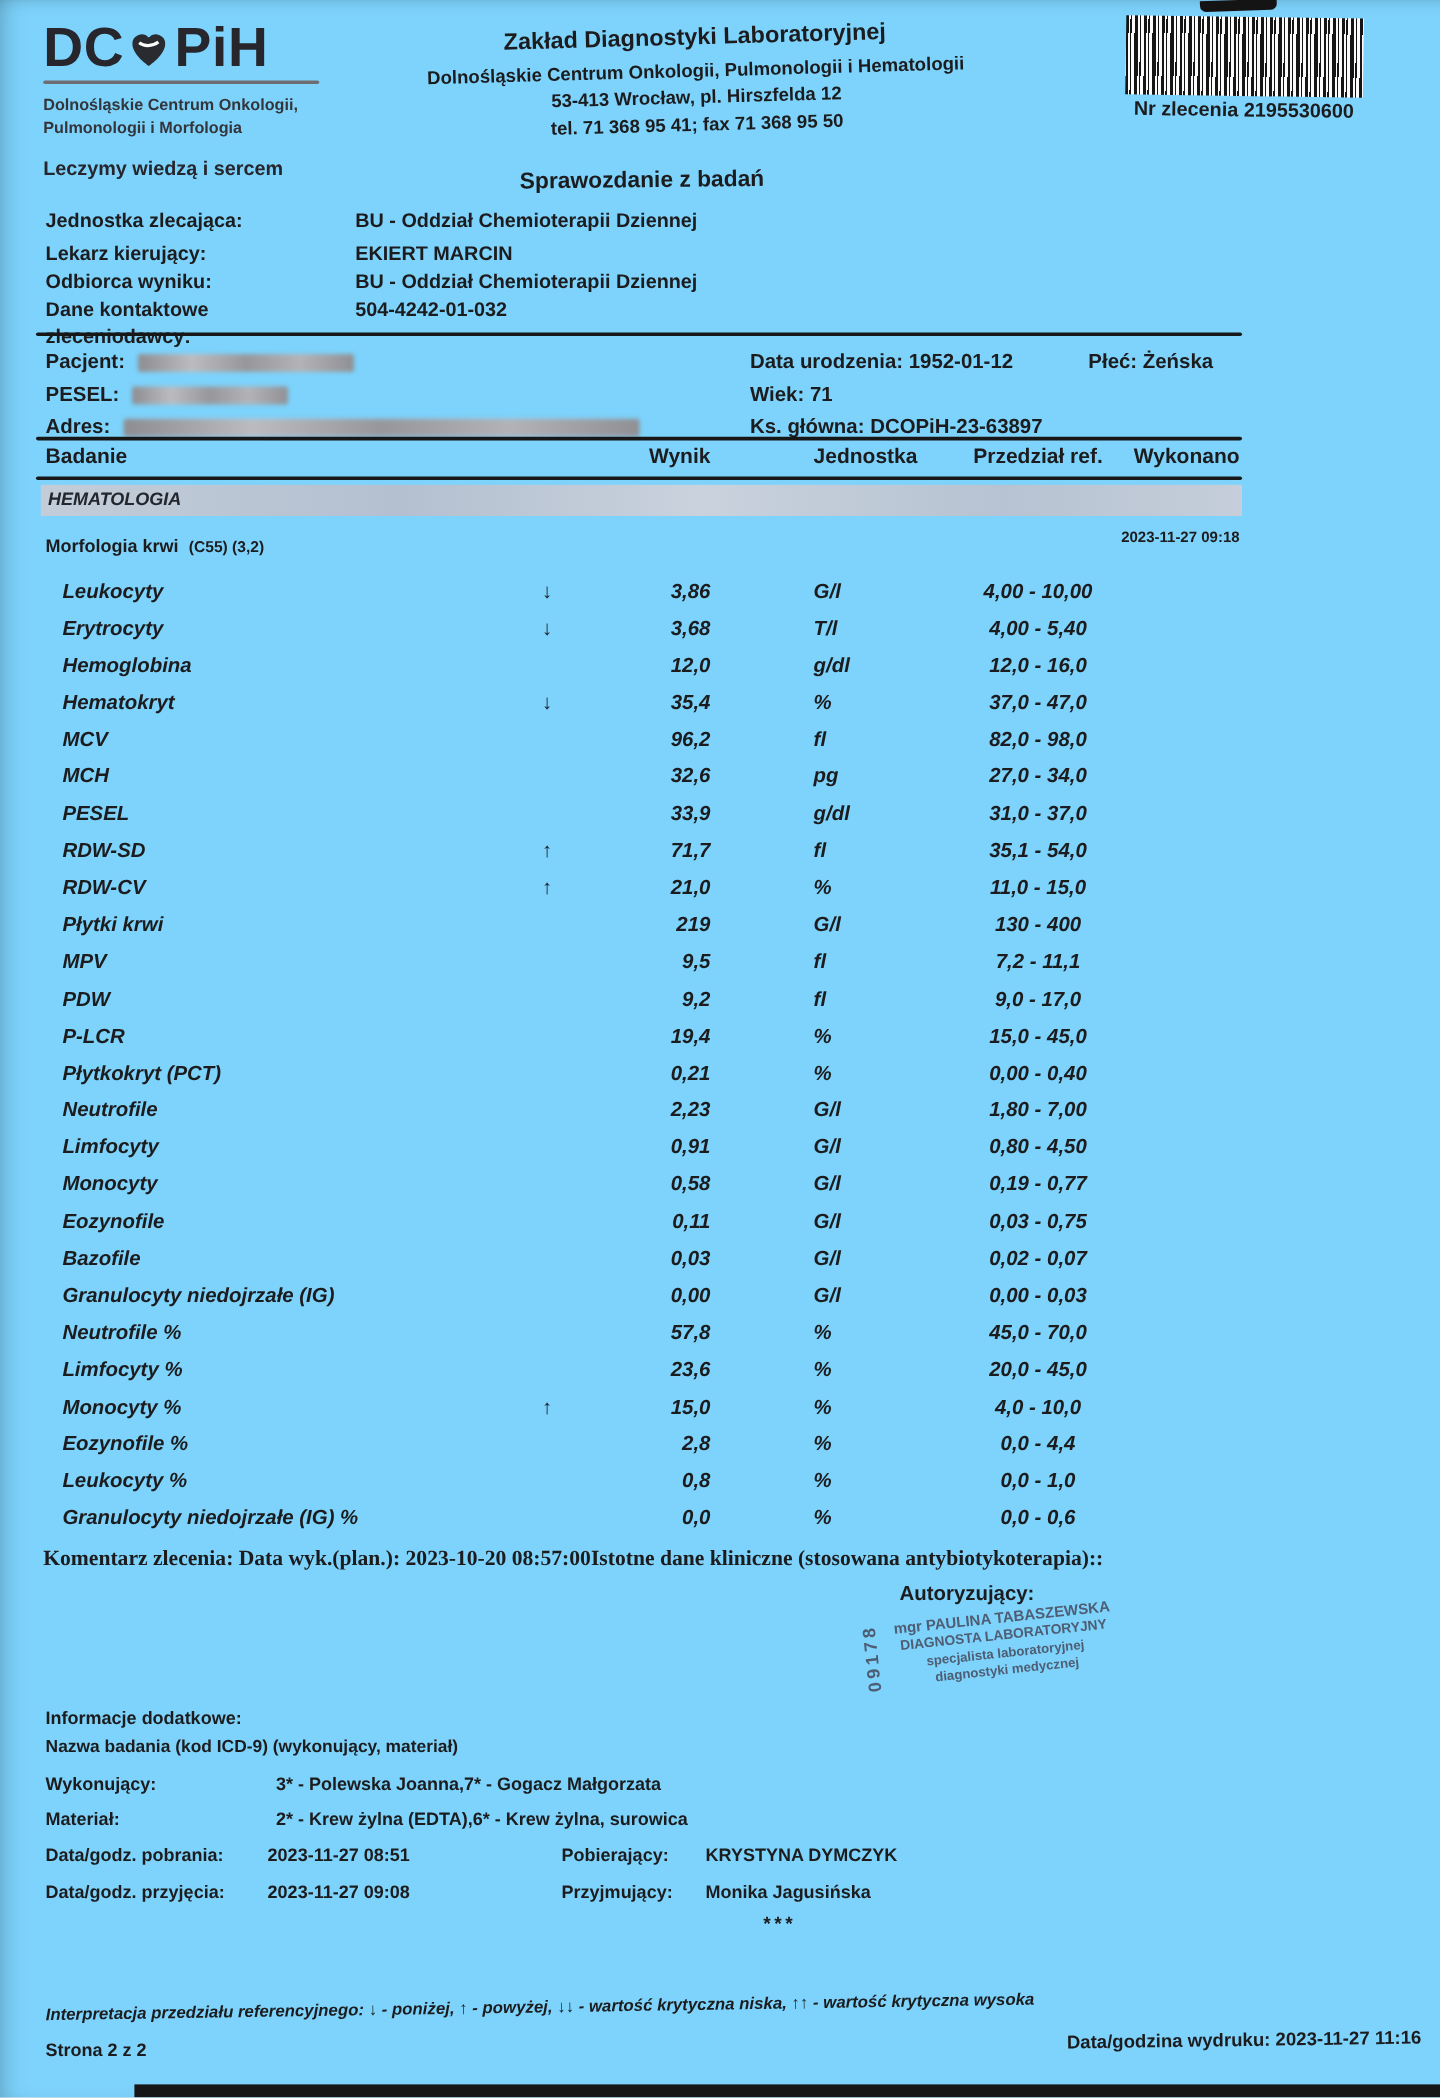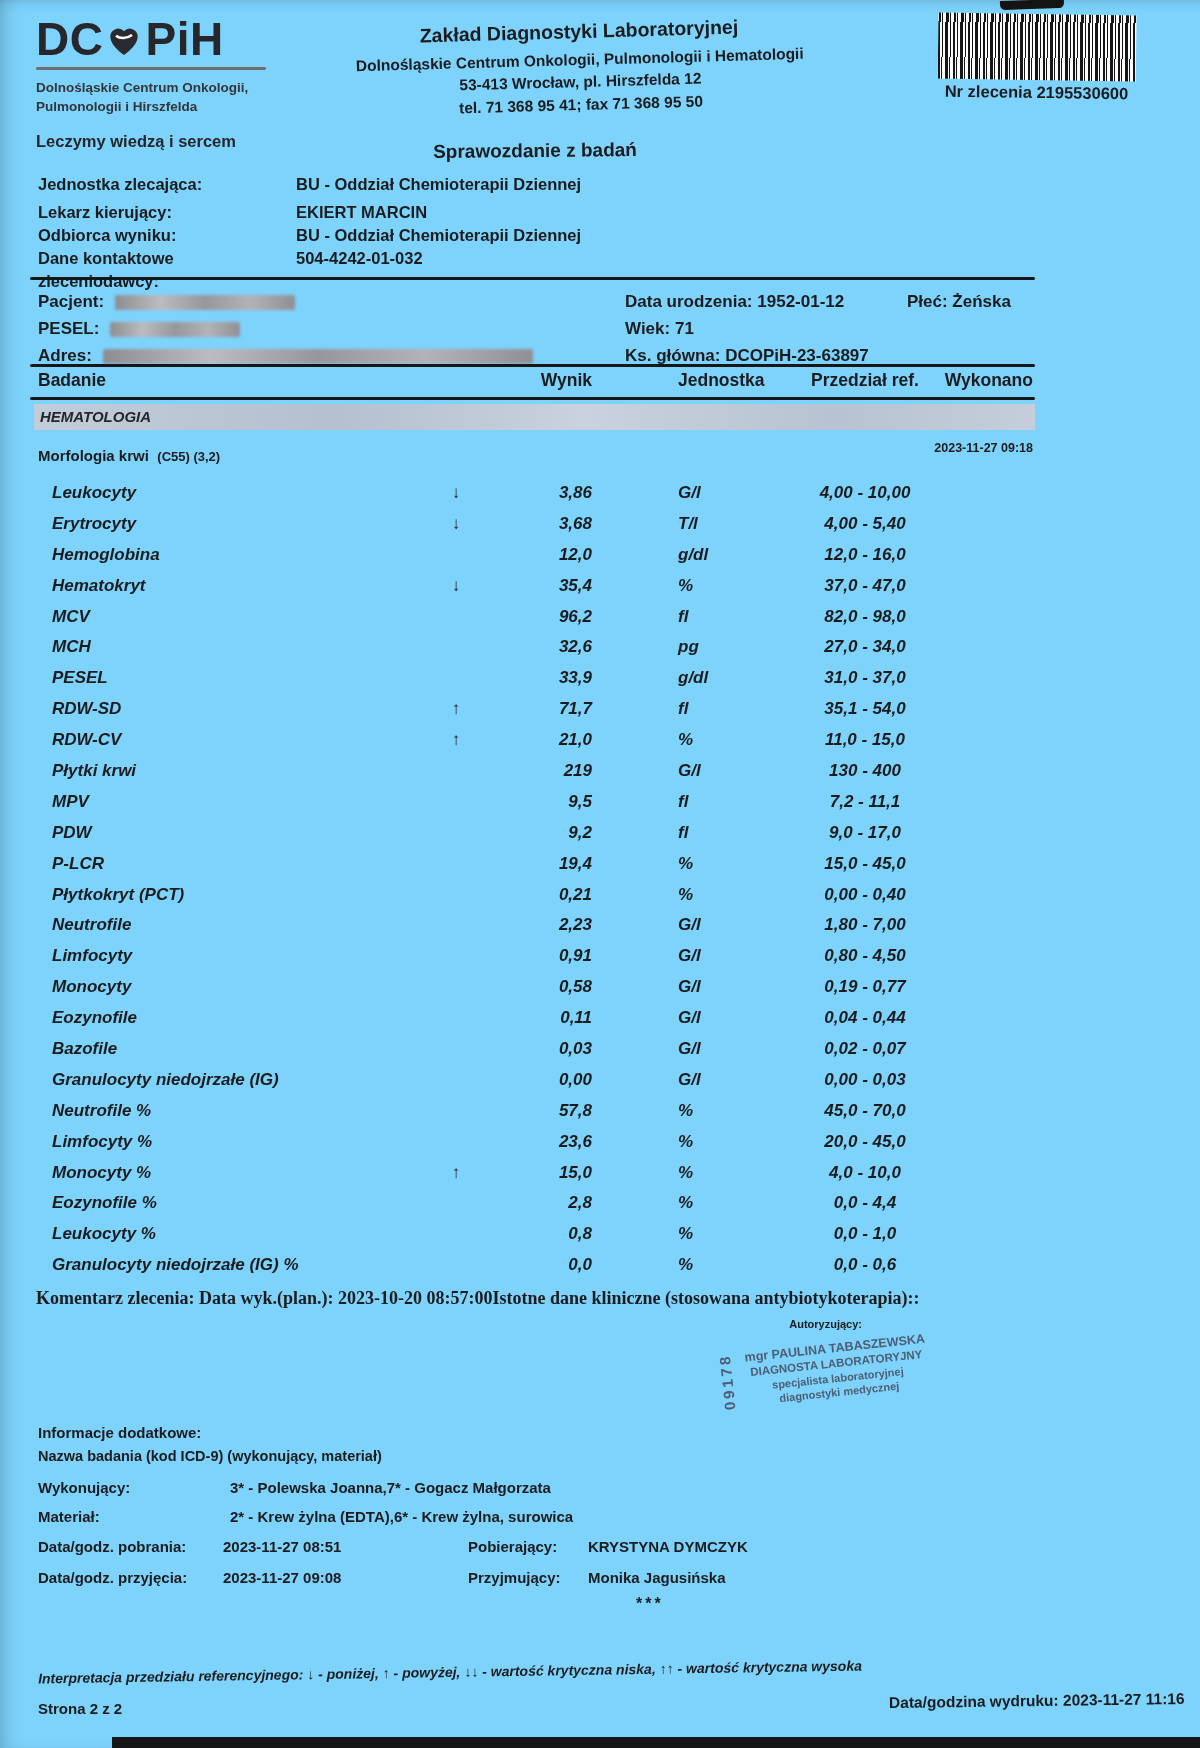--- a/index.html
+++ b/index.html
@@ -52,21 +52,21 @@
              font-style:italic;font-weight:800;font-size:15px;color:#23262c;padding-left:6px;box-sizing:border-box;}
   .group-row{position:absolute;left:38px;top:447px;width:995px;}
   .group-title{font-size:15px;font-weight:800;}
   .group-code{font-size:13px;font-weight:800;margin-left:4px;}
   .group-done{position:absolute;right:0;top:-6px;font-size:12.5px;font-weight:700;}
   .rows{position:absolute;left:38px;top:478px;width:995px;font-size:17px;font-weight:700;font-style:italic;}
   .trow{height:30.9px;line-height:30.9px;}
   .trow .c-name{padding-left:14px;}
   
   .comment{position:absolute;left:36px;top:1288px;width:1120px;font-family:"Liberation Serif",serif;font-size:18px;font-weight:600;}
-  .authorizing{position:absolute;left:0;top:1318px;width:862px;text-align:right;font-size:11px;font-weight:700;}
+  .authorizing{position:absolute;left:0;top:1318px;width:862px;text-align:right;font-size:17px;font-weight:700;}
   .stamp{position:absolute;left:742px;top:1340px;transform:rotate(-6deg);color:#4b5468;opacity:.92;}
   .stamp-num{position:absolute;left:-24px;top:2px;writing-mode:vertical-rl;transform:rotate(180deg);
              font-size:15px;font-weight:800;letter-spacing:3px;}
   .stamp-lines{width:190px;text-align:center;line-height:1.3;}
   .stamp-lines .s1{font-size:12.5px;font-weight:800;}
   .stamp-lines .s2{font-size:11.5px;font-weight:700;}
   .stamp-lines .s3,.stamp-lines .s4{font-size:11px;font-weight:600;}
   
   .additional{position:absolute;left:38px;top:1424px;width:1000px;font-size:15px;font-weight:700;}
   .add-title{margin-bottom:7px;}
@@ -93,21 +93,21 @@
           <svg width="40" height="40" viewBox="0 0 24 24">
             <path d="M12 21s-8.2-5.4-8.2-11.1a4.7 4.7 0 0 1 8.2-3.1 4.7 4.7 0 0 1 8.2 3.1C20.2 15.6 12 21 12 21z" fill="#2a2a31"></path>
             <path d="M7.2 9.4c2.2 1.8 6.4 2 9.6-.4" stroke="#fcfcfb" stroke-width="1.6" fill="none"></path>
           </svg>
         </span>
         <span>PiH</span>
     </div>
     <div class="logo-underline"></div>
     <div class="logo-sub">
       <div>Dolnośląskie Centrum Onkologii,</div>
-      <div>Pulmonologii i Hirszfelda</div>
+      <div>Pulmonologii i Morfologia</div>
     </div>
     <div class="motto">Leczymy wiedzą i sercem</div>
   </div>
 
   <div class="center-block">
     <div class="l1">Zakład Diagnostyki Laboratoryjnej</div>
     <div class="l2">Dolnośląskie Centrum Onkologii, Pulmonologii i Hematologii</div>
     <div class="l3">53-413 Wrocław, pl. Hirszfelda 12</div>
     <div class="l4">tel. 71 368 95 41; fax 71 368 95 50</div>
   </div>
@@ -327,21 +327,21 @@
         <span class="c-res">0,58</span>
         <span class="c-unit">G/l</span>
         <span class="c-range">0,19 - 0,77</span>
         <span class="c-done"></span>
       </div>
       <div class="trow tgrid">
         <span class="c-name">Eozynofile</span>
         <span class="c-flag"></span>
         <span class="c-res">0,11</span>
         <span class="c-unit">G/l</span>
-        <span class="c-range">0,04 - 0,44</span>
+        <span class="c-range">0,03 - 0,75</span>
         <span class="c-done"></span>
       </div>
       <div class="trow tgrid">
         <span class="c-name">Bazofile</span>
         <span class="c-flag"></span>
         <span class="c-res">0,03</span>
         <span class="c-unit">G/l</span>
         <span class="c-range">0,02 - 0,07</span>
         <span class="c-done"></span>
       </div>

